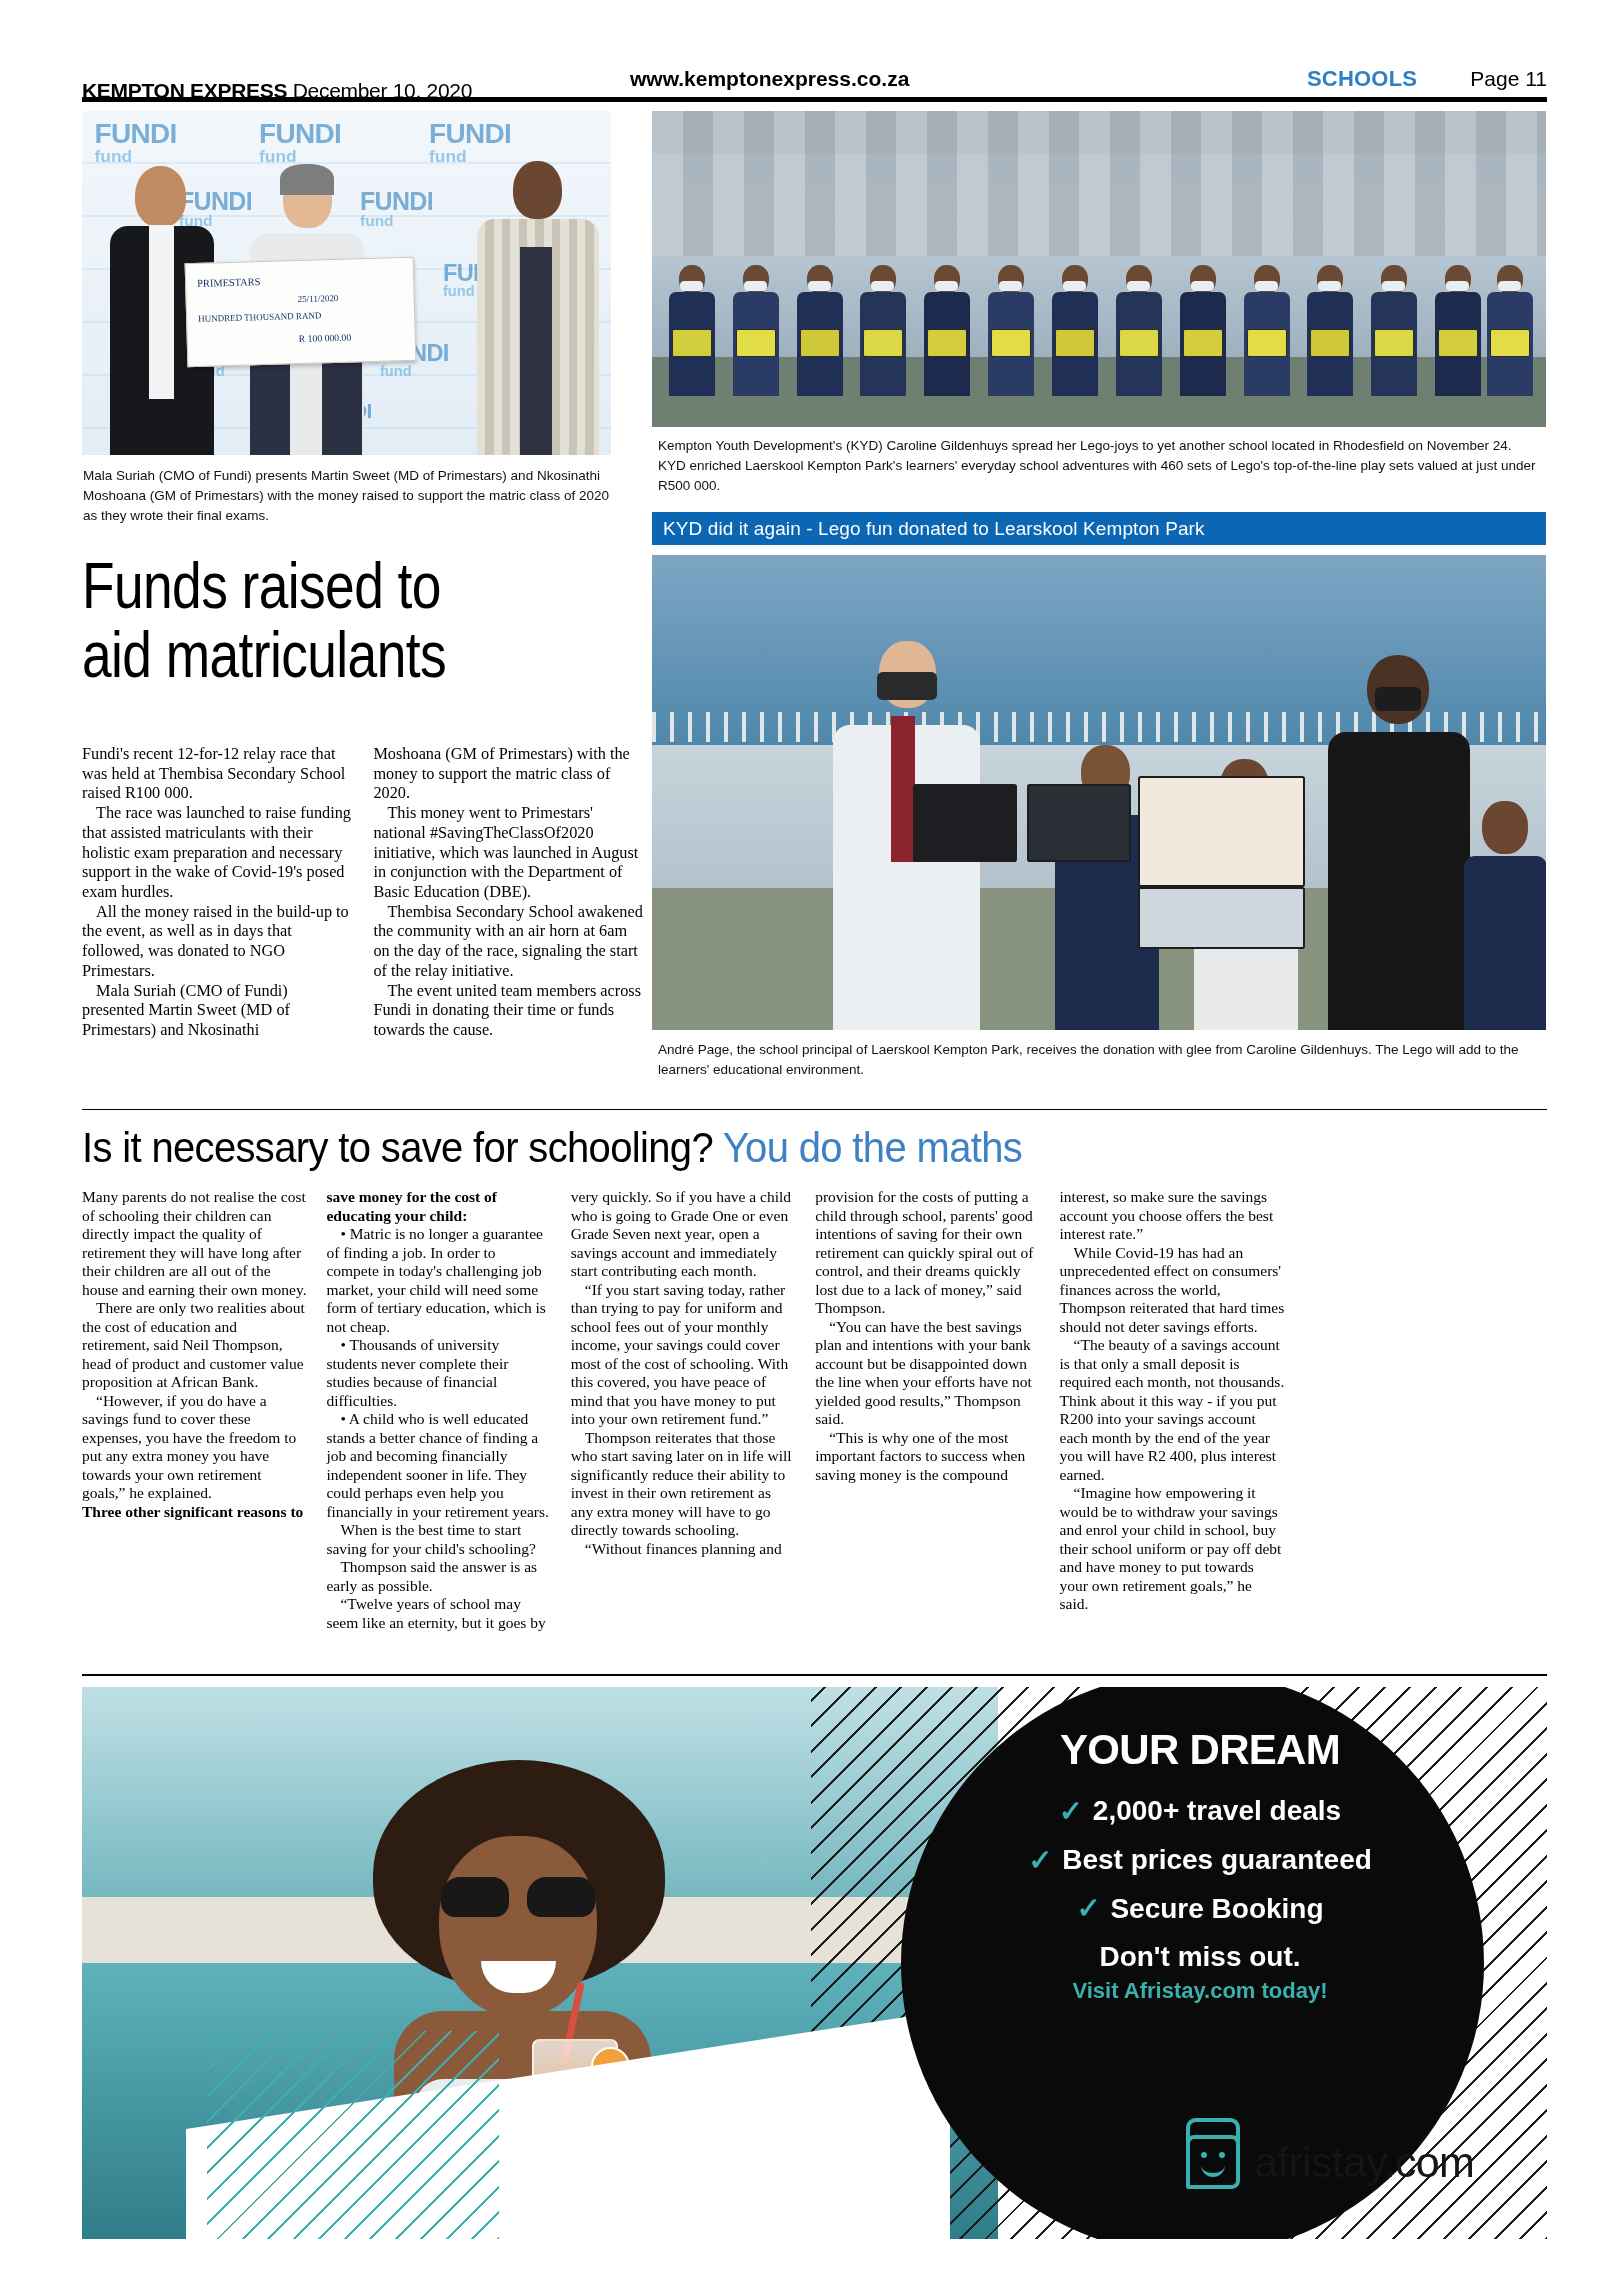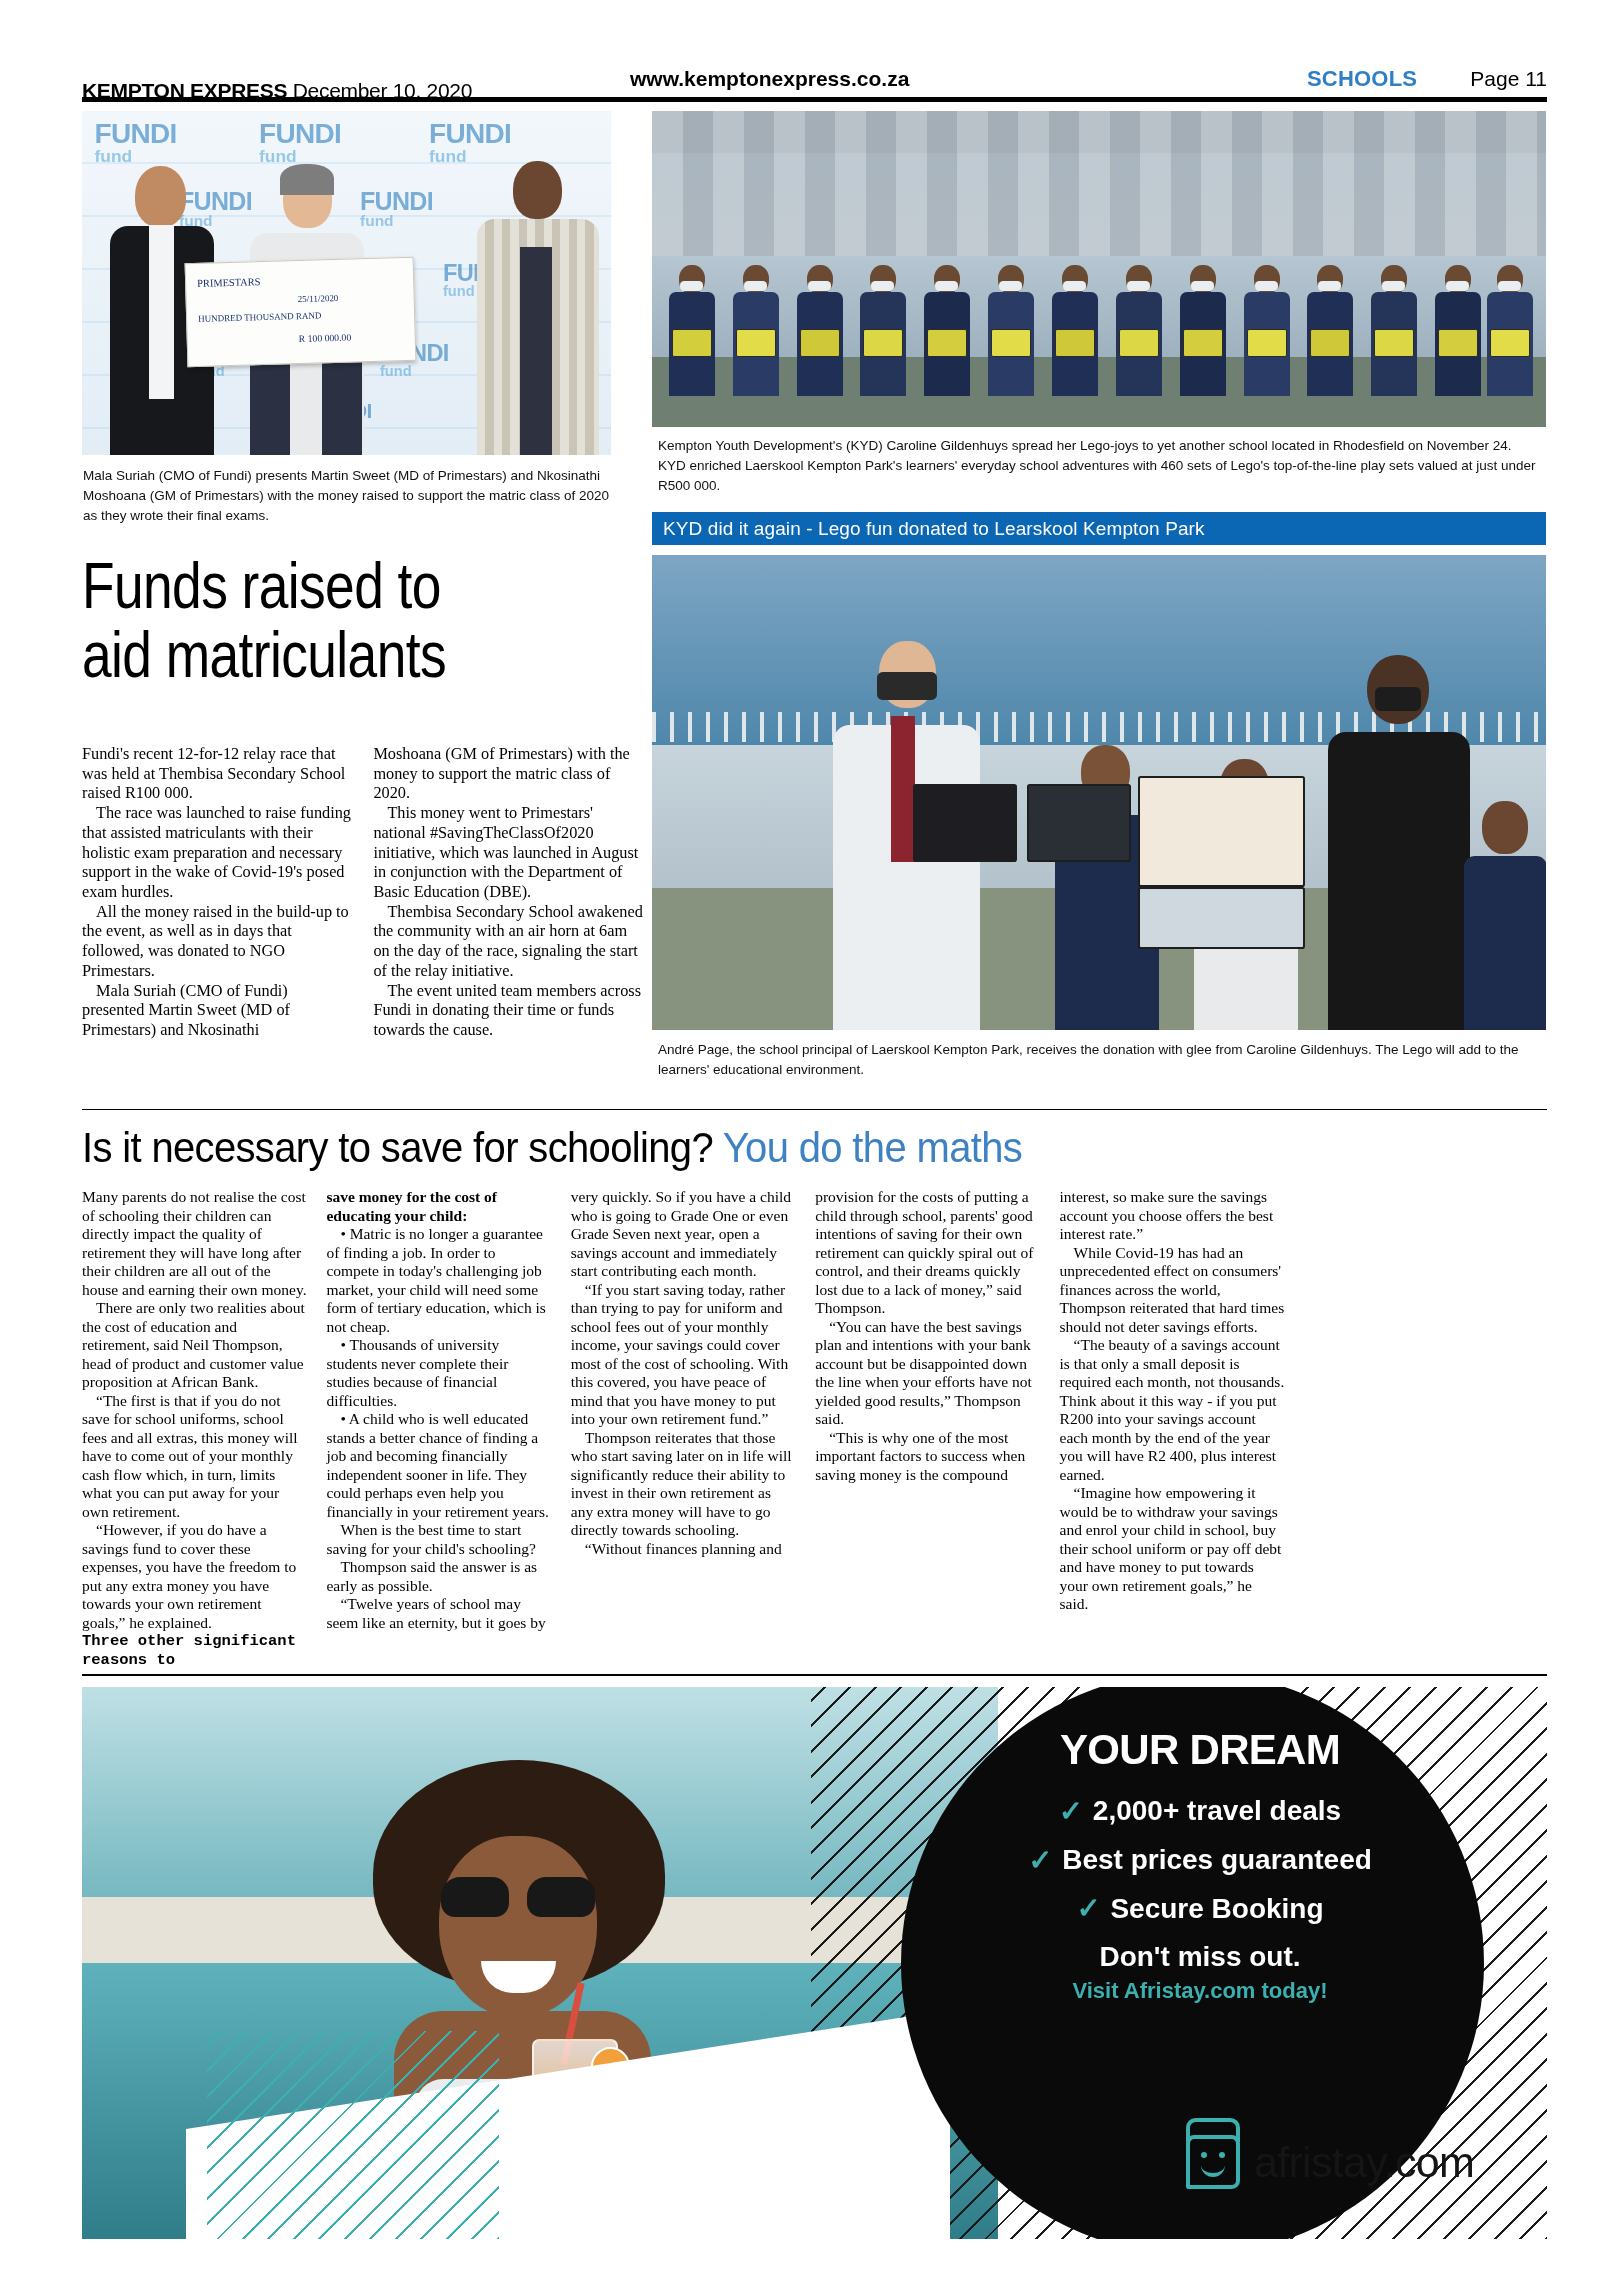--- a/index.html
+++ b/index.html
@@ -407,23 +407,22 @@
 
   <div class="headline2">
     <span>Is it necessary to save for schooling?</span>
     <span class="blue">You do the maths</span>
   </div>
 
   <div class="story2">
     <div class="col bodytext">
       <p class="first">Many parents do not realise the cost of schooling their children can directly impact the quality of retirement they will have long after their children are all out of the house and earning their own money.</p>
       <p>There are only two realities about the cost of education and retirement, said Neil Thompson, head of product and customer value proposition at African Bank.</p>
-      <p>“The first is that if you do not save for school uniforms, school fees and all extras, this money will have to come out of your monthly cash flow which, in turn, limits what you can put away for your own retirement.</p>
       <p>“However, if you do have a savings fund to cover these expenses, you have the freedom to put any extra money you have towards your own retirement goals,” he explained.</p>
-      <p style="text-indent:0; font-weight:700;font-family:Liberation Mono, monospace;">Three other significant reasons to</p>
+      <p style="text-indent:0; font-weight:700;">Three other significant reasons to</p>
     </div>
     <div class="col bodytext">
       <p class="first" style="font-weight:700;">save money for the cost of educating your child:</p>
       <p>• Matric is no longer a guarantee of finding a job. In order to compete in today's challenging job market, your child will need some form of tertiary education, which is not cheap.</p>
       <p>• Thousands of university students never complete their studies because of financial difficulties.</p>
       <p>• A child who is well educated stands a better chance of finding a job and becoming financially independent sooner in life. They could perhaps even help you financially in your retirement years.</p>
       <p>When is the best time to start saving for your child's schooling?</p>
       <p>Thompson said the answer is as early as possible.</p>
       <p>“Twelve years of school may seem like an eternity, but it goes by</p>
     </div>

